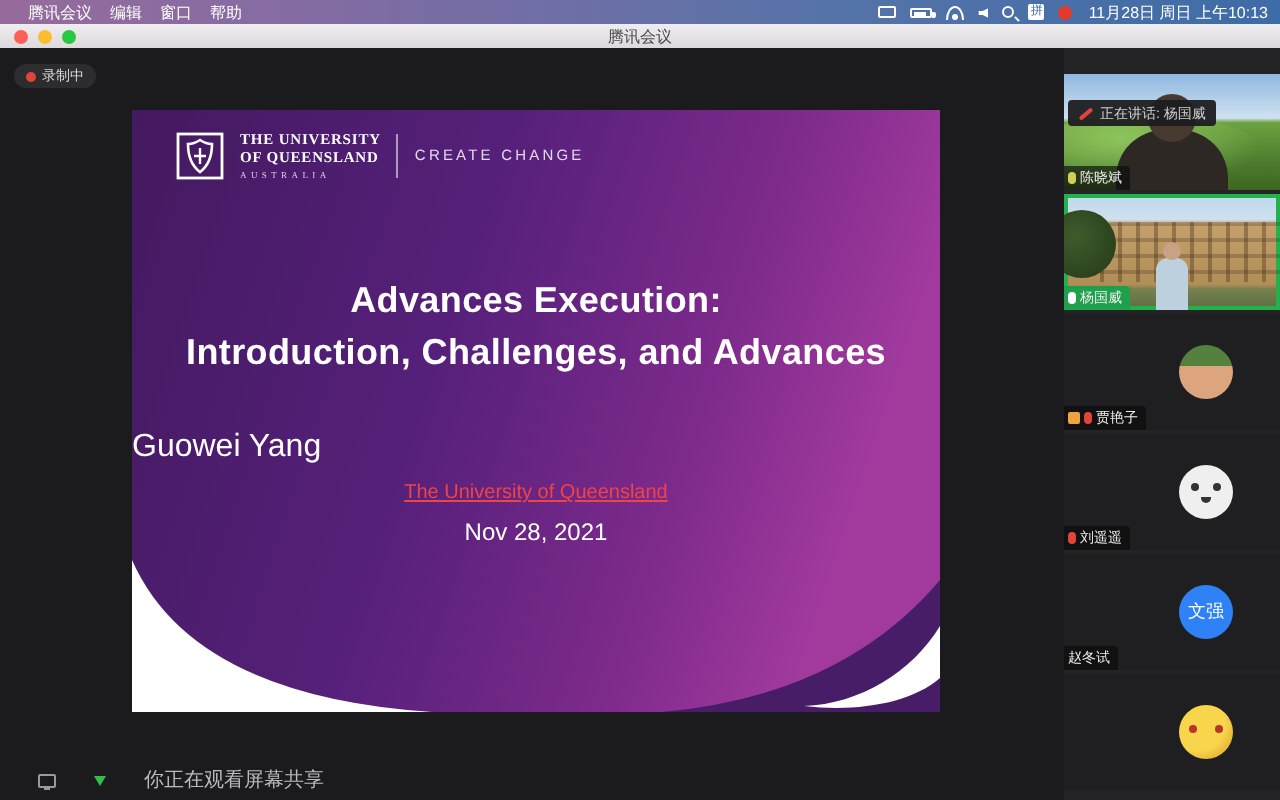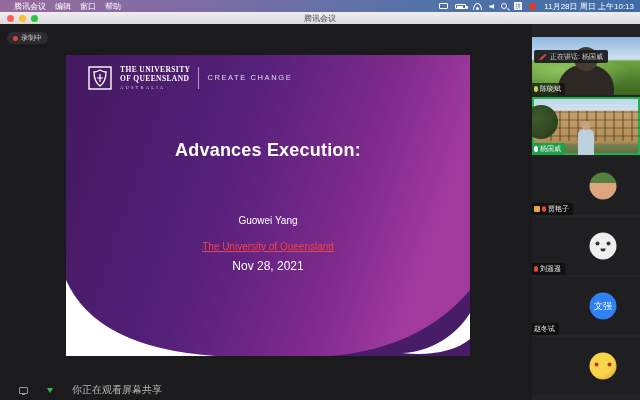--- a/index.html
+++ b/index.html
@@ -48,21 +48,21 @@
   .slide svg.bg { position:absolute; inset:0; }
   .logo { position:absolute; left:22px; top:10px; display:flex; align-items:center; gap:8px; }
   .crest { width:24px; height:24px; }
   .uq-text { color:#fff; font-family:"Liberation Serif", serif; }
   .uq-l1,.uq-l2 { font-size:7.5px; font-weight:bold; letter-spacing:.4px; line-height:9px; white-space:nowrap; }
   .uq-l3 { font-size:4.5px; letter-spacing:2.2px; margin-top:2px; color:#d9cfe6; }
   .logo-div { width:1px; height:22px; background:rgba(255,255,255,.55); }
   .tagline { color:#e3d9ee; font-size:7.5px; letter-spacing:1.6px; white-space:nowrap; }
   .slide-title { position:absolute; left:0; right:0; top:82px; text-align:center; color:#fff;
     font-size:18px; font-weight:bold; line-height:26px; letter-spacing:.2px; }
-  .slide-author { position:absolute; left:0; right:0; top:160px; text-align:center; color:#fff; font-size:10px; }
+  .slide-author { position:absolute; left:0; right:0; top:160px; text-align:left; color:#fff; font-size:16px; }
   .slide-affil  { position:absolute; left:0; right:0; top:186px; text-align:center; color:#ef4444; font-size:10px;text-decoration:underline; }
   .slide-date   { position:absolute; left:0; right:0; top:204px; text-align:center; color:#fff; font-size:12px; }
 
   
   .share-status { position:absolute; left:3px; bottom:3px; display:flex; align-items:center; gap:3px; }
   .ic-screen { width:9px; height:7px; border:1px solid #9a9a9a; border-radius:1px; position:relative; }
   .ic-screen::after { content:""; position:absolute; left:2px; bottom:-2px; width:3px; height:1px; background:#9a9a9a; }
   .ic-greenarrow { width:0; height:0; border-left:3px solid transparent; border-right:3px solid transparent; border-top:5px solid #2fbf4f; }
   .share-status span { color:#b9b9b9; font-size:10px; white-space:nowrap;margin-left:16px; }
 
@@ -182,20 +182,21 @@
           <div class="uq-l1">THE UNIVERSITY</div>
           <div class="uq-l2">OF QUEENSLAND</div>
           <div class="uq-l3">AUSTRALIA</div>
         </div>
         <div class="logo-div"></div>
         <div class="tagline">CREATE CHANGE</div>
       </div>
 
       <div class="slide-title">
         <div>Advances Execution:</div>
+        <div>Introduction, Challenges, and Advances</div>
       </div>
       <div class="slide-author">Guowei Yang</div>
       <div class="slide-affil">The University of Queensland</div>
       <div class="slide-date">Nov 28, 2021</div>
     </div>
 
     <div class="share-status">
       <span class="ic-screen"></span>
       <span class="ic-greenarrow"></span>
       <span>你正在观看屏幕共享</span>

